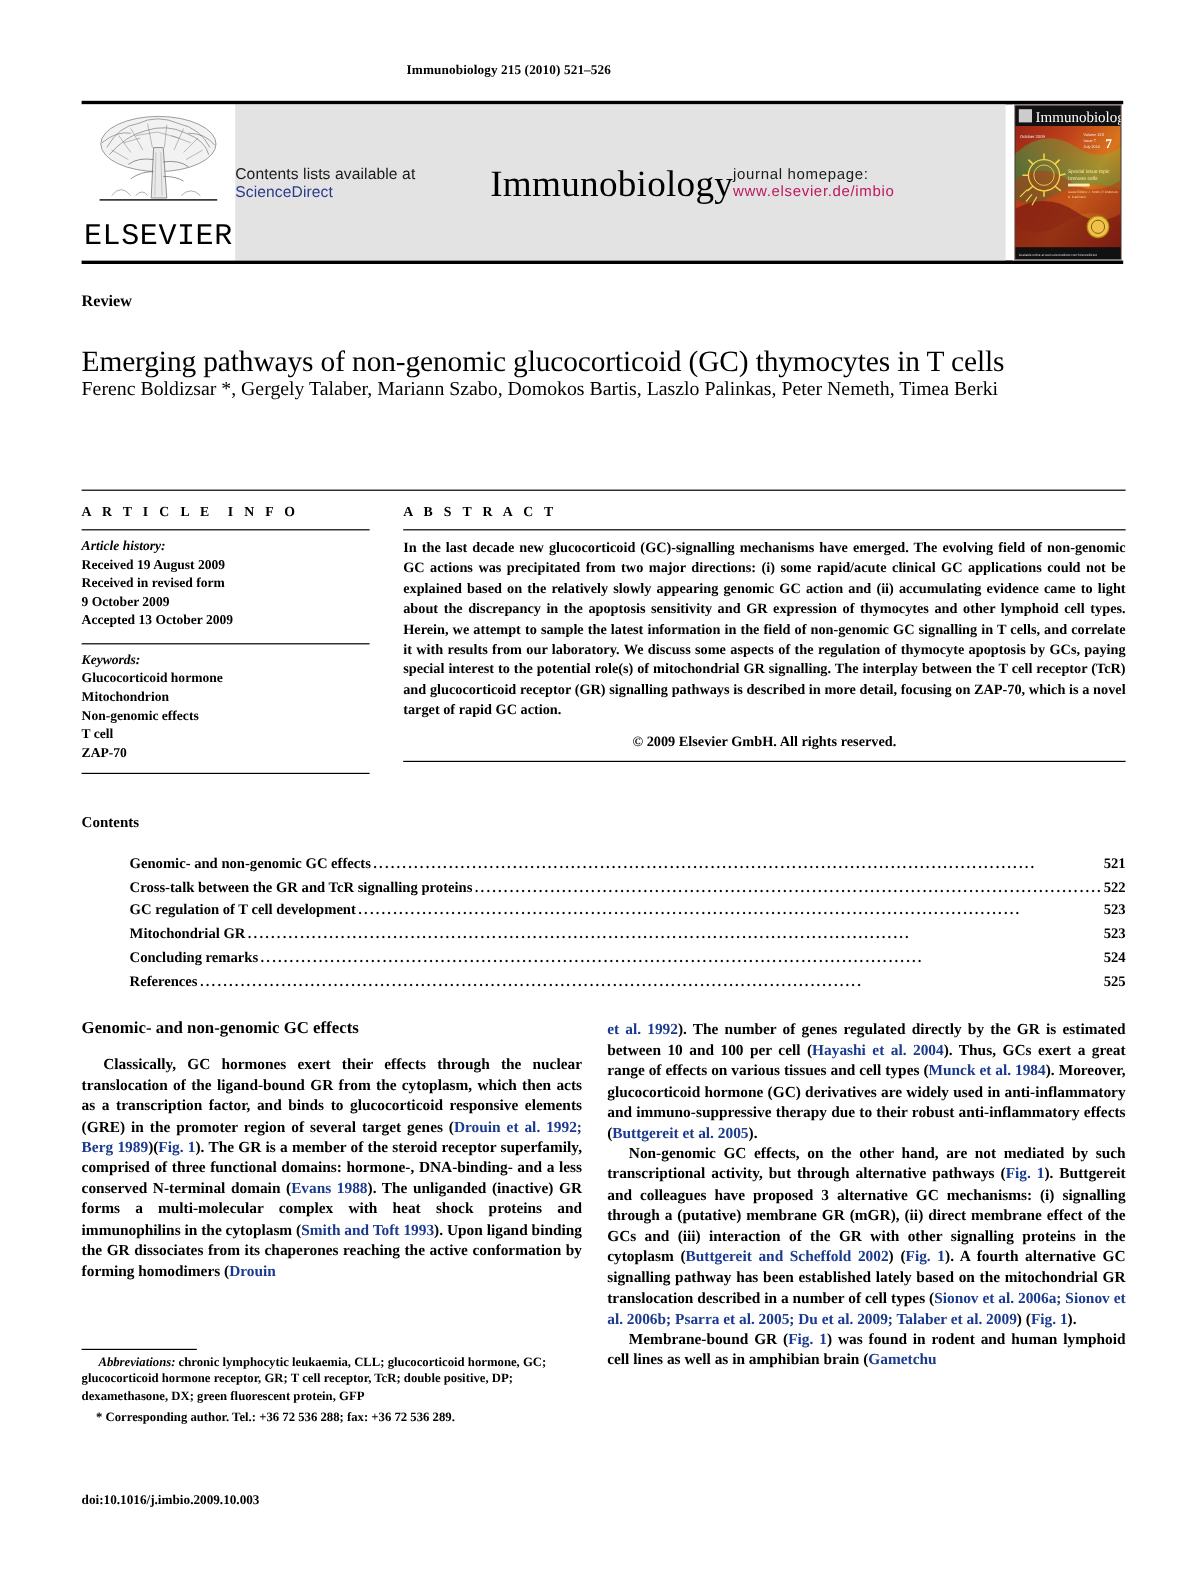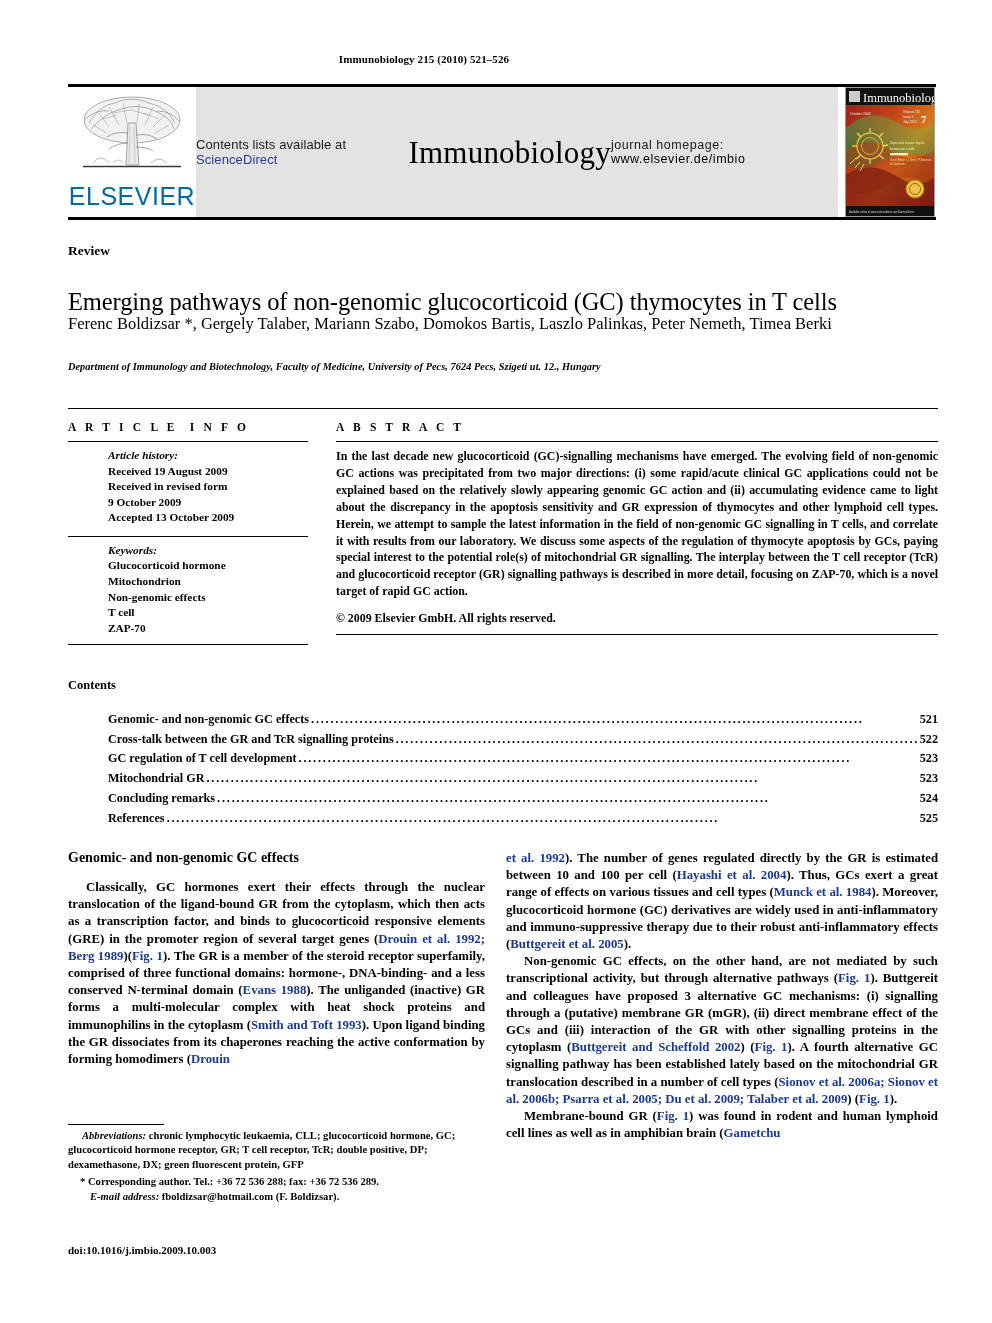--- a/index.html
+++ b/index.html
@@ -53,24 +53,24 @@
     flex: 0 0 128px;
     display: flex;
     flex-direction: column;
     align-items: center;
     justify-content: flex-start;
     padding-top: 6px;
     background: #fff;
   }
   .tree-svg { display:block; }
   .elsevier-word {
-    font-family: Liberation Sans, sans-serif;
+    font-family: Liberation Mono, monospace;
     font-size: 25px;
     letter-spacing: 0.5px;
-    color: #0369a1;
+    color: #000000;
     line-height: 1;
     margin-top: 1px;
   }
   .journal-band {
     flex: 1 1 auto;
     background: #e3e3e3;
     display: flex;
     flex-direction: row;
     align-items: center;
     justify-content: space-between;
@@ -90,21 +90,21 @@
     color: #000;
     letter-spacing: 0.2px;
     margin-top: 2px;
   }
   .homepage-line {
     font-family: "Liberation Sans", sans-serif;
     font-size: 12.5px;
     letter-spacing: 0.55px;
     color: #1a1a1a;
   }
-  .homepage-url { color: #000000; }
+  .homepage-url { color: #be185d; }
   .cover-thumb {
     width: 92px;
     flex: 0 0 92px;
     margin-left: 6px;
     position: relative;
     background: #fff;
     display: flex;
     align-items: center;
     justify-content: center;
   }
@@ -180,33 +180,32 @@
     margin-bottom: 8px;
   }
   .rule { border-top: 1px solid #000; margin: 0 0 6px 0; }
   .rule-thin { border-top: 1px solid #000; margin: 10px 0 6px 0; }
 
   .info-body {
     font-size: 11.3px;
     line-height: 1.38;
     font-weight: bold;
     font-family: "Liberation Serif", serif;
-    margin-left: 40px;
   }
   .info-body .ital { font-style: italic; }
 
   .abstract-text {
     font-size: 11.9px;
     line-height: 1.42;
     text-align: justify;
     font-weight: bold;
     font-family: "Liberation Serif", serif;
   }
   .copyright-line {
-    text-align: left;
+    text-align: center;
     font-size: 11.9px;
     font-weight: bold;
     margin-top: 11px;
   }
   .info-bottom-rule {
     border-top: 1px solid #000;
     margin-top: 8px;
   }
   .abstract-bottom-rule {
     border-top: 1px solid #000;
@@ -433,21 +432,20 @@
           <text x="3" y="125" font-family="Liberation Sans, sans-serif" font-size="2.6" fill="#ddd">Available online at www.sciencedirect.com</text>
           <text x="52" y="125" font-family="Liberation Sans, sans-serif" font-size="2.6" fill="#ddd">ScienceDirect</text>
         </svg>
       </div>
     </div>
   </div>
 
   <div class="article-type">Review</div>
   <h1 class="article-title">Emerging pathways of non-genomic glucocorticoid (GC) thymocytes in T cells</h1>
   <div class="authors">Ferenc Boldizsar *, Gergely Talaber, Mariann Szabo, Domokos Bartis, Laszlo Palinkas, Peter Nemeth, Timea Berki</div>
-  <div class="affiliation">Department of Immunology and Biotechnology, Faculty of Medicine, University of Pecs, 7624 Pecs, Szigeti ut. 12., Hungary</div>
 
   <div class="info-abstract">
     <div class="ia-row">
 
       <div class="info-col">
         <div class="sec-caps">A R T I C L E &nbsp;I N F O</div>
         <div class="rule"></div>
         <div class="info-body">
           <div class="ital">Article history:</div>
           <div>Received 19 August 2009</div>
@@ -524,20 +522,19 @@
   <div class="body-right">
     <p class="body-p cont"><span class="cite">et al. 1992</span><span>). The number of genes regulated directly by the GR is estimated between 10 and 100 per cell (</span><span class="cite">Hayashi et al. 2004</span><span>). Thus, GCs exert a great range of effects on various tissues and cell types (</span><span class="cite">Munck et al. 1984</span><span>). Moreover, glucocorticoid hormone (GC) derivatives are widely used in anti-inflammatory and immuno-suppressive therapy due to their robust anti-inflammatory effects (</span><span class="cite">Buttgereit et al. 2005</span><span>).</span></p>
     <p class="body-p"><span>Non-genomic GC effects, on the other hand, are not mediated by such transcriptional activity, but through alternative pathways (</span><span class="cite">Fig. 1</span><span>). Buttgereit and colleagues have proposed 3 alternative GC mechanisms: (i) signalling through a (putative) membrane GR (mGR), (ii) direct membrane effect of the GCs and (iii) interaction of the GR with other signalling proteins in the cytoplasm (</span><span class="cite">Buttgereit and Scheffold 2002</span><span>) (</span><span class="cite">Fig. 1</span><span>). A fourth alternative GC signalling pathway has been established lately based on the mitochondrial GR translocation described in a number of cell types (</span><span class="cite">Sionov et al. 2006a; Sionov et al. 2006b; Psarra et al. 2005; Du et al. 2009; Talaber et al. 2009</span><span>) (</span><span class="cite">Fig. 1</span><span>).</span></p>
     <p class="body-p"><span>Membrane-bound GR (</span><span class="cite">Fig. 1</span><span>) was found in rodent and human lymphoid cell lines as well as in amphibian brain (</span><span class="cite">Gametchu</span></p>
   </div>
 
   <div class="footnotes">
     <div class="fn-rule"></div>
     <p class="fn-text fn-abbrev"><span class="ital">Abbreviations:</span><span> chronic lymphocytic leukaemia, CLL; glucocorticoid hormone, GC; glucocorticoid hormone receptor, GR; T cell receptor, TcR; double positive, DP; dexamethasone, DX; green fluorescent protein, GFP</span></p>
     <p class="fn-text fn-corr">* Corresponding author. Tel.: +36 72 536 288; fax: +36 72 536 289.</p>
-    <p class="fn-text fn-email"><span class="ital">E-mail address:</span><span> fboldizsar@hotmail.com (F. Boldizsar).</span></p>
   </div>
 
   <div class="issn-block">
     <div>doi:10.1016/j.imbio.2009.10.003</div>
   </div>
 
 </div>
 
 </body></html>

